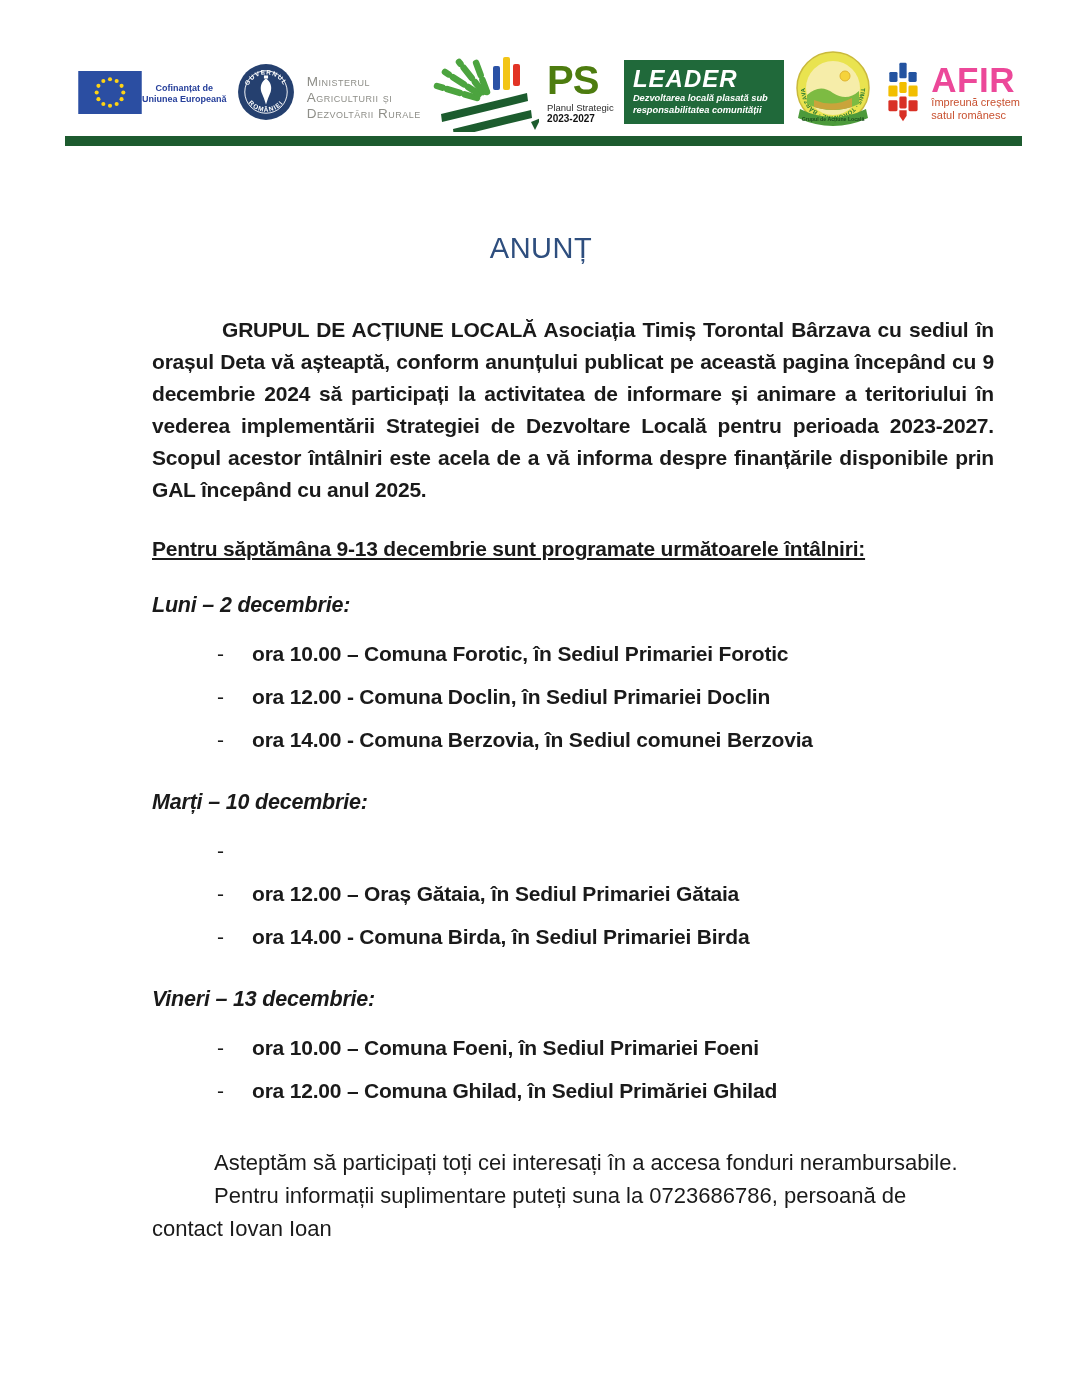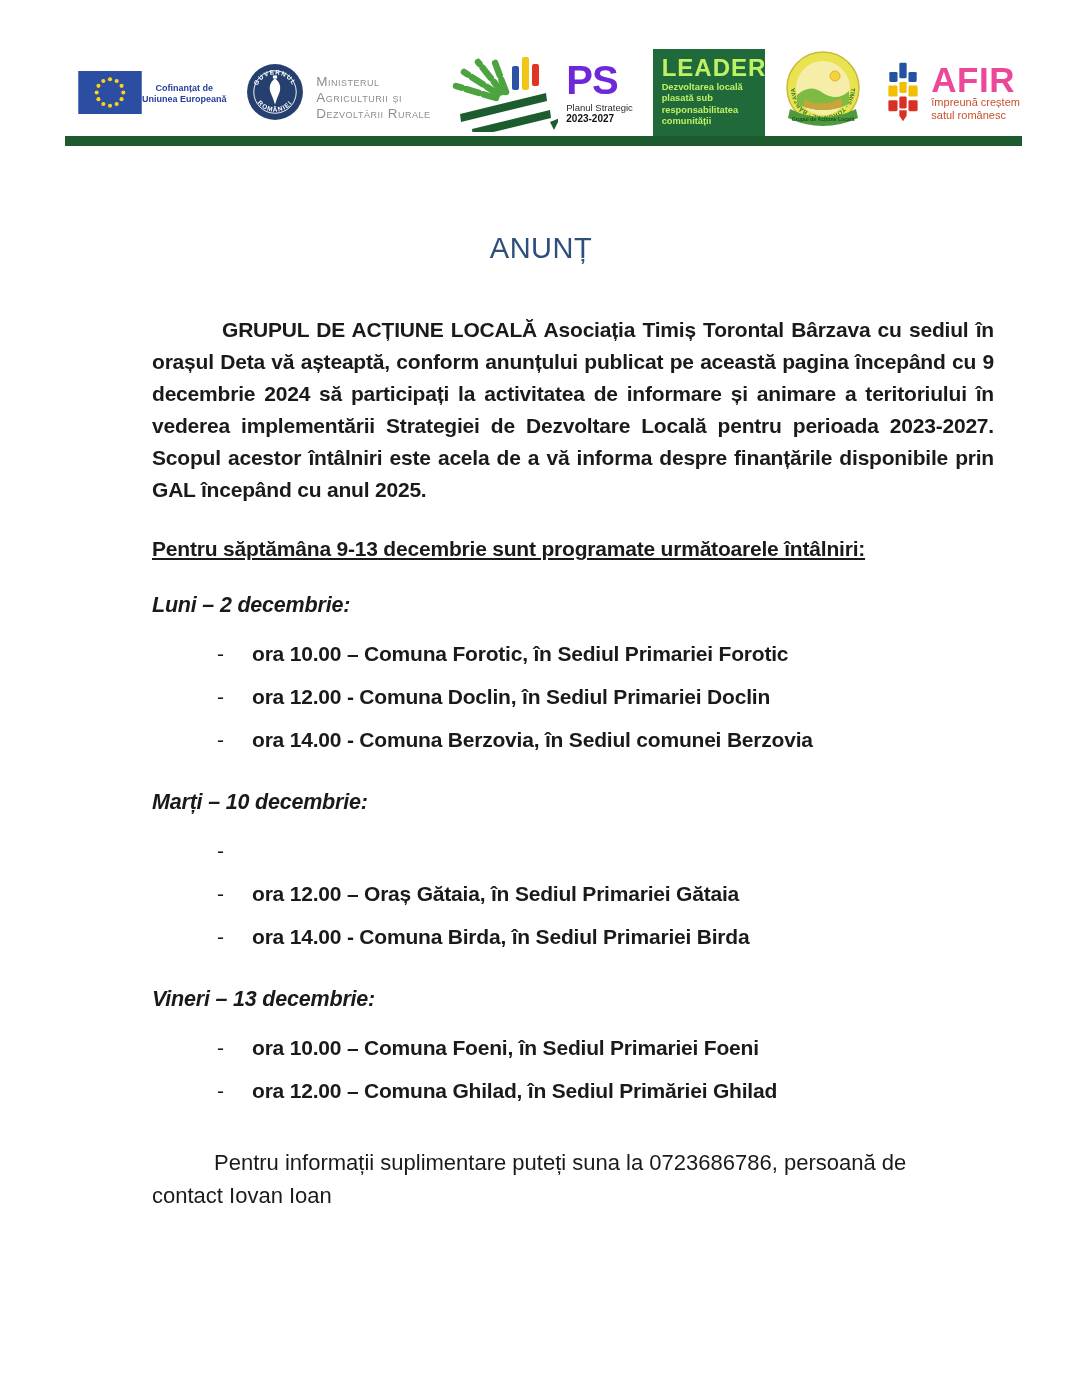--- a/index.html
+++ b/index.html
@@ -25,26 +25,26 @@
   
   .gov-group { display:flex; align-items:center; gap:12px; }
   .gov-seal { width:58px; height:58px; display:block; }
   .ministry { color:#8E8E88; font-size:13.5px; line-height:16px;
     font-variant:small-caps; letter-spacing:0.5px;margin-top:11px; }
 
   
   .ps-group { display:flex; align-items:center; gap:8px; }
   .ps-icon { width:108px; height:80px; display:block; }
   .ps-textcol { display:flex; flex-direction:column; align-items:flex-start; }
-  .ps-abbr { color:#6d28d9; font-size:40px; line-height:38px; font-weight:bold; letter-spacing:-1px; }
+  .ps-abbr { color:#4d7c0f; font-size:40px; line-height:38px; font-weight:bold; letter-spacing:-1px; }
   .ps-line1 { color:#2b2b2b; font-size:9.5px; font-weight:normal; margin-top:3px; }
   .ps-line2 { color:#111; font-size:10px; font-weight:bold; }
 
   
-  .leader-badge { background:#20693A; color:#bef264; width:112px; padding:7px 8px 8px 9px; }
+  .leader-badge { background:#20693A; color:#ffffff; width:160px; padding:7px 8px 8px 9px;font-style:italic; }
   .leader-title { font-size:24px; font-weight:bold; line-height:24px; letter-spacing:1px; }
   .leader-sub { font-size:9.3px; font-weight:bold; line-height:11.5px; margin-top:2px; }
 
   
   .gal-icon { width:78px; height:86px; display:block; }
 
   
   .afir-group { display:flex; align-items:center; gap:7px; }
   .afir-icon { width:42px; height:64px; display:block; }
   .afir-textcol { display:flex; flex-direction:column; }
@@ -264,18 +264,19 @@
           <span class="meeting-text">ora 10.00 – Comuna Foeni, în Sediul Primariei Foeni</span>
         </li>
         <li class="meeting-item">
           <span class="meeting-bullet">-</span>
           <span class="meeting-text">ora 12.00 – Comuna Ghilad, în Sediul Primăriei Ghilad</span>
         </li>
       </ul>
     </section>
 
     <div class="closing">
+      <div class="indent">Asteptăm să participați toți cei interesați în a accesa fonduri nerambursabile.</div>
       <div class="indent">Pentru informații suplimentare puteți suna la 0723686786, persoană de</div>
       <div>contact Iovan Ioan</div>
     </div>
 
   </div>
 </div>
 
 </body></html>

